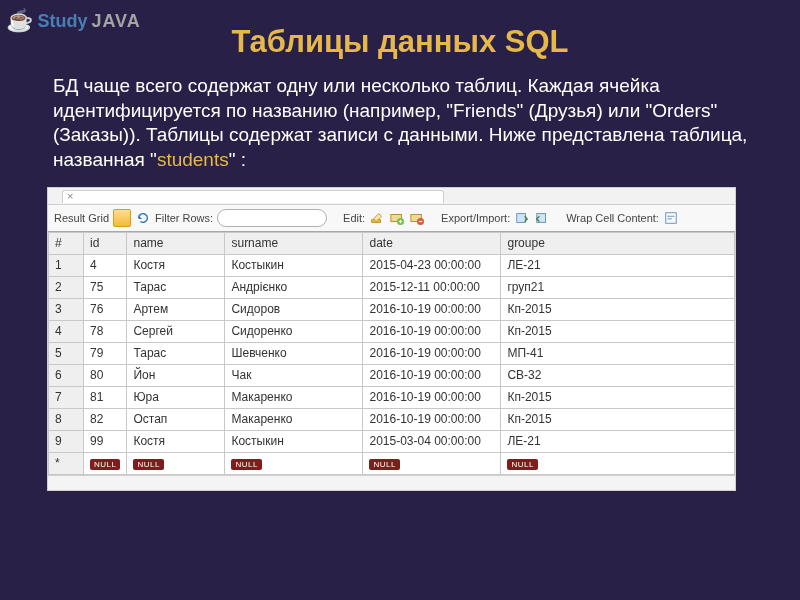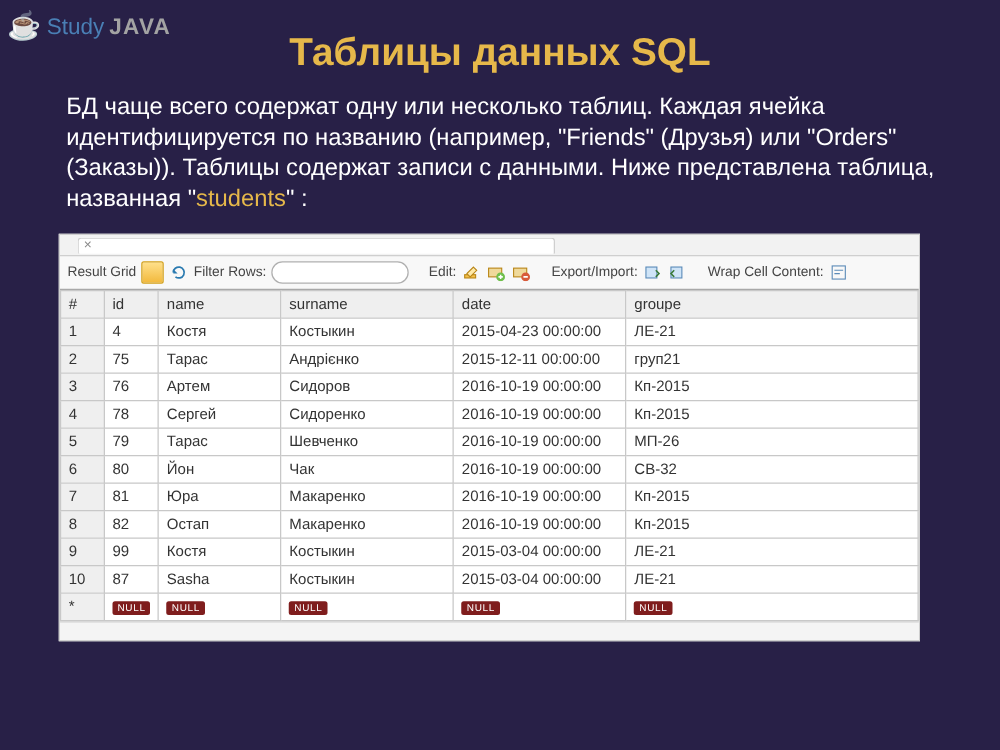--- a/index.html
+++ b/index.html
@@ -13,21 +13,21 @@
   }
   .logo {
     position: absolute;
     top: 8px;
     left: 6px;
     display: flex;
     align-items: center;
     gap: 4px;
   }
   .logo .cup { font-size: 22px; color: #4a7fb5; }
-  .logo .study { color: #4a7fb5; font-size: 18px; font-weight: normal; }
+  .logo .study { color: #4a7fb5; font-size: 18px; font-weight: bold; }
   .logo .java { color: #a3a3a3; font-size: 18px; font-weight: bold; letter-spacing: 1px; }
 
   .title {
     text-align: center;
     color: #e6b84a;
     font-size: 31px;
     font-weight: bold;
     padding-top: 24px;
   }
   .para {
@@ -285,21 +285,21 @@
           <td>Сидоренко</td>
           <td>2016-10-19 00:00:00</td>
           <td>Кп-2015</td>
         </tr>
         <tr>
           <td class="rownum">5</td>
           <td>79</td>
           <td>Тарас</td>
           <td>Шевченко</td>
           <td>2016-10-19 00:00:00</td>
-          <td>МП-26</td>
+          <td>МП-41</td>
         </tr>
         <tr>
           <td class="rownum">6</td>
           <td>80</td>
           <td>Йон</td>
           <td>Чак</td>
           <td>2016-10-19 00:00:00</td>
           <td>СВ-32</td>
         </tr>
         <tr>
@@ -319,28 +319,20 @@
           <td>Кп-2015</td>
         </tr>
         <tr>
           <td class="rownum">9</td>
           <td>99</td>
           <td>Костя</td>
           <td>Костыкин</td>
           <td>2015-03-04 00:00:00</td>
           <td>ЛЕ-21</td>
         </tr>
-        <tr>
-          <td class="rownum">10</td>
-          <td>87</td>
-          <td>Sasha</td>
-          <td>Костыкин</td>
-          <td>2015-03-04 00:00:00</td>
-          <td>ЛЕ-21</td>
-        </tr>
         <tr class="nullrow">
           <td class="rownum">*</td>
           <td><span class="nulltag">NULL</span></td>
           <td><span class="nulltag">NULL</span></td>
           <td><span class="nulltag">NULL</span></td>
           <td><span class="nulltag">NULL</span></td>
           <td><span class="nulltag">NULL</span></td>
         </tr>
       </tbody>
   </table>

